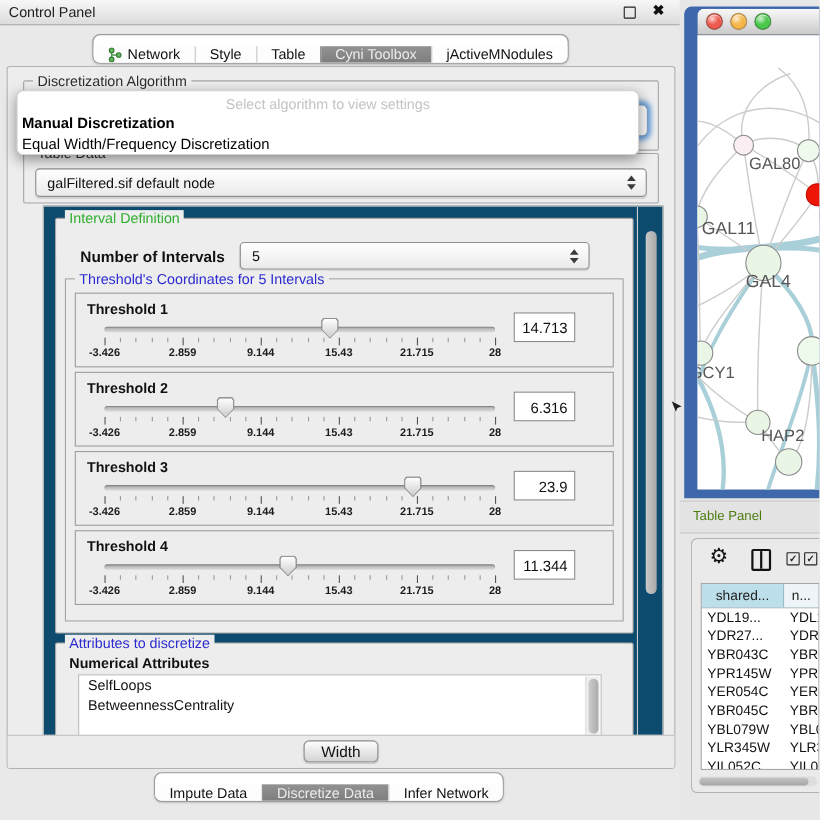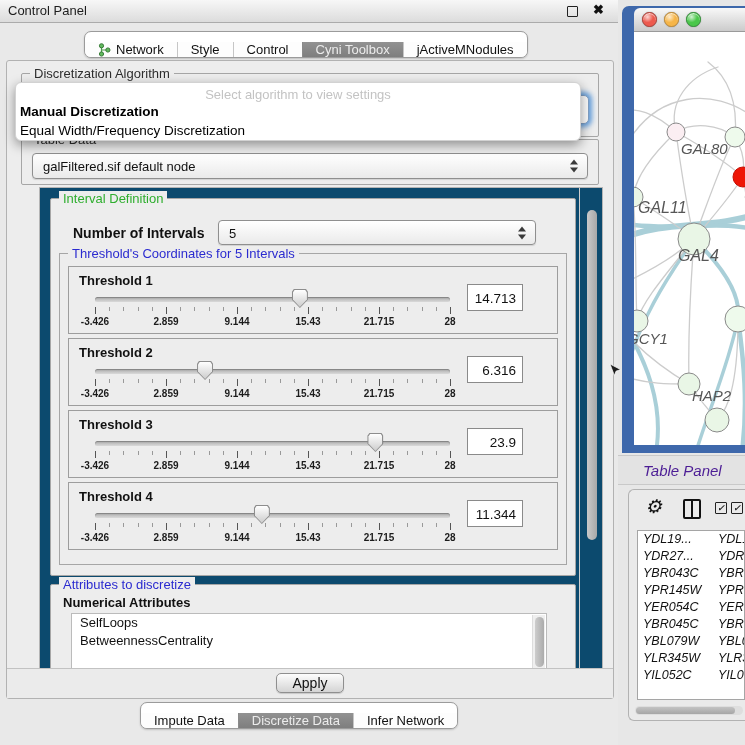--- a/index.html
+++ b/index.html
@@ -83,32 +83,32 @@
   #attr-list{position:absolute;left:20px;top:28px;width:474px;height:80px;background:#fff;border:1px solid #bbb;overflow:hidden;}
   .attr-item{font-size:13px;color:#111;line-height:18px;padding-left:8px;}
   #attr-scroll{position:absolute;right:1px;top:1px;width:12px;bottom:1px;background:#efefef;border-left:1px solid #ddd;}
   #attr-thumb{position:absolute;left:1.5px;top:2px;width:9px;height:50px;border-radius:5px;background:linear-gradient(90deg,#cdcdcd,#ababab);}
 
   #apply-row{position:absolute;left:0;top:607px;right:0;height:29px;border-top:1px solid #c2c2c2;background:#ebebeb;text-align:center;}
   #apply-btn{margin-top:4px;font-family:"Liberation Sans",sans-serif;font-size:14px;color:#111;padding:1px 15px;
     border:1px solid #8f8f8f;border-radius:5px;background:linear-gradient(#fdfdfd,#d4d4d4);box-shadow:0 1px 1px rgba(0,0,0,.15);}
 
   
-  #right{position:absolute;left:618px;top:0;width:127px;height:745px;background:#e7e7e7;font-style:italic;}
+  #right{position:absolute;left:618px;top:0;width:127px;height:745px;background:#e7e7e7;}
   #net-window{position:absolute;left:4px;top:6px;width:123px;height:447px;background:#3e68ab;border-radius:7px 0 0 0;}
   #net-titlebar{position:absolute;left:12px;top:2px;right:0;height:23px;background:linear-gradient(#f8f8f8,#cbcbcb);
     border-radius:6px 0 0 0;border-bottom:1px solid #9a9a9a;display:flex;align-items:center;padding-left:8px;gap:7px;}
   .tl{width:13px;height:13px;border-radius:50%;box-shadow:inset 0 1px 1px rgba(255,255,255,.7),0 0 1px rgba(0,0,0,.5);}
   #net-canvas{position:absolute;left:12px;top:26px;right:0;bottom:8px;background:#fff;overflow:hidden;}
   #net-svg{position:absolute;left:0;top:0;}
   #net-svg text{font-family:"Liberation Sans",sans-serif;}
 
   #tp-headerbar{position:absolute;left:0;top:455px;right:0;height:28px;background:#e3e3e3;
     border-top:1px solid #c9c9c9;border-bottom:1px solid #c9c9c9;}
-  #tp-title{position:absolute;left:25px;top:6px;font-size:15px;color:#4c1d95;}
+  #tp-title{position:absolute;left:12px;top:6px;font-size:12px;color:#4d7c0f;}
   #tp-body{position:absolute;left:10px;top:489px;right:0;height:230px;background:#eaeaea;border:1px solid #b2b2b2;
     border-radius:6px 0 0 6px;border-right:none;overflow:hidden;}
   #gear-ic{position:absolute;left:16px;top:5px;font-size:19px;color:#111;line-height:24px;}
   #cols-ic{position:absolute;left:54px;top:9px;width:14px;height:16px;border:2px solid #111;border-radius:2px;}
   #cols-ic::after{content:"";position:absolute;left:50%;top:0;bottom:0;width:2px;background:#111;transform:translateX(-50%);}
   .cb-ic{position:absolute;top:12px;width:10px;height:10px;border:1.6px solid #222;border-radius:1px;
     font-size:9px;line-height:10px;text-align:center;font-weight:bold;color:#222;}
   #cb1{left:86px;} #cb2{left:102px;}
   #tp-table{position:absolute;left:8px;top:40px;right:0;bottom:20px;background:#fff;border:1px solid #a5a5a5;overflow:hidden;}
   #tp-head{display:flex;height:21px;border-bottom:1px solid #9fb7c0;}
@@ -145,21 +145,21 @@
             <circle cx="3.5" cy="11" r="2.1" fill="#62b95f" stroke="#357a35"></circle>
             <circle cx="9.9" cy="7" r="2.1" fill="#62b95f" stroke="#357a35"></circle>
           </svg>
         </span>
         <span class="seg-lb">Network</span>
       </div>
       <div class="seg">
         <span class="seg-lb">Style</span>
       </div>
       <div class="seg">
-        <span class="seg-lb">Control</span>
+        <span class="seg-lb">Table</span>
       </div>
       <div class="seg sel">
         <span class="seg-lb">Cyni Toolbox</span>
       </div>
       <div class="seg">
         <span class="seg-lb">jActiveMNodules</span>
       </div>
     </div>
 
   <div id="cp-body">
@@ -380,21 +380,21 @@
             <div id="attr-thumb"></div>
           </div>
         </div>
       </div>
 
       <div id="vp-divider"></div>
       <div id="vp-scroll"></div>
     </div>
 
     <div id="apply-row">
-      <button id="apply-btn">Apply</button>
+      <button id="apply-btn">Width</button>
     </div>
   </div>
 
   <div id="cp-bottom-tabs" class="seg-tabs">
       <div class="seg">
         <span class="seg-lb">Impute Data</span>
       </div>
       <div class="seg sel">
         <span class="seg-lb">Discretize Data</span>
       </div>
@@ -464,20 +464,24 @@
     <div id="tp-headerbar">
       <span id="tp-title">Table Panel</span>
     </div>
 
     <div id="tp-body">
       <span id="gear-ic">⚙</span>
       <span id="cols-ic"></span>
       <span id="cb1" class="cb-ic">✓</span>
       <span id="cb2" class="cb-ic">✓</span>
       <div id="tp-table">
+        <div id="tp-head">
+            <div class="tp-th first">shared...</div>
+            <div class="tp-th">n...</div>
+          </div>
         <div id="tp-rows">
             <div class="tp-row">
               <div class="tp-td first">YDL19...</div>
               <div class="tp-td">YDL1</div>
             </div>
             <div class="tp-row">
               <div class="tp-td first">YDR27...</div>
               <div class="tp-td">YDR2</div>
             </div>
             <div class="tp-row">

